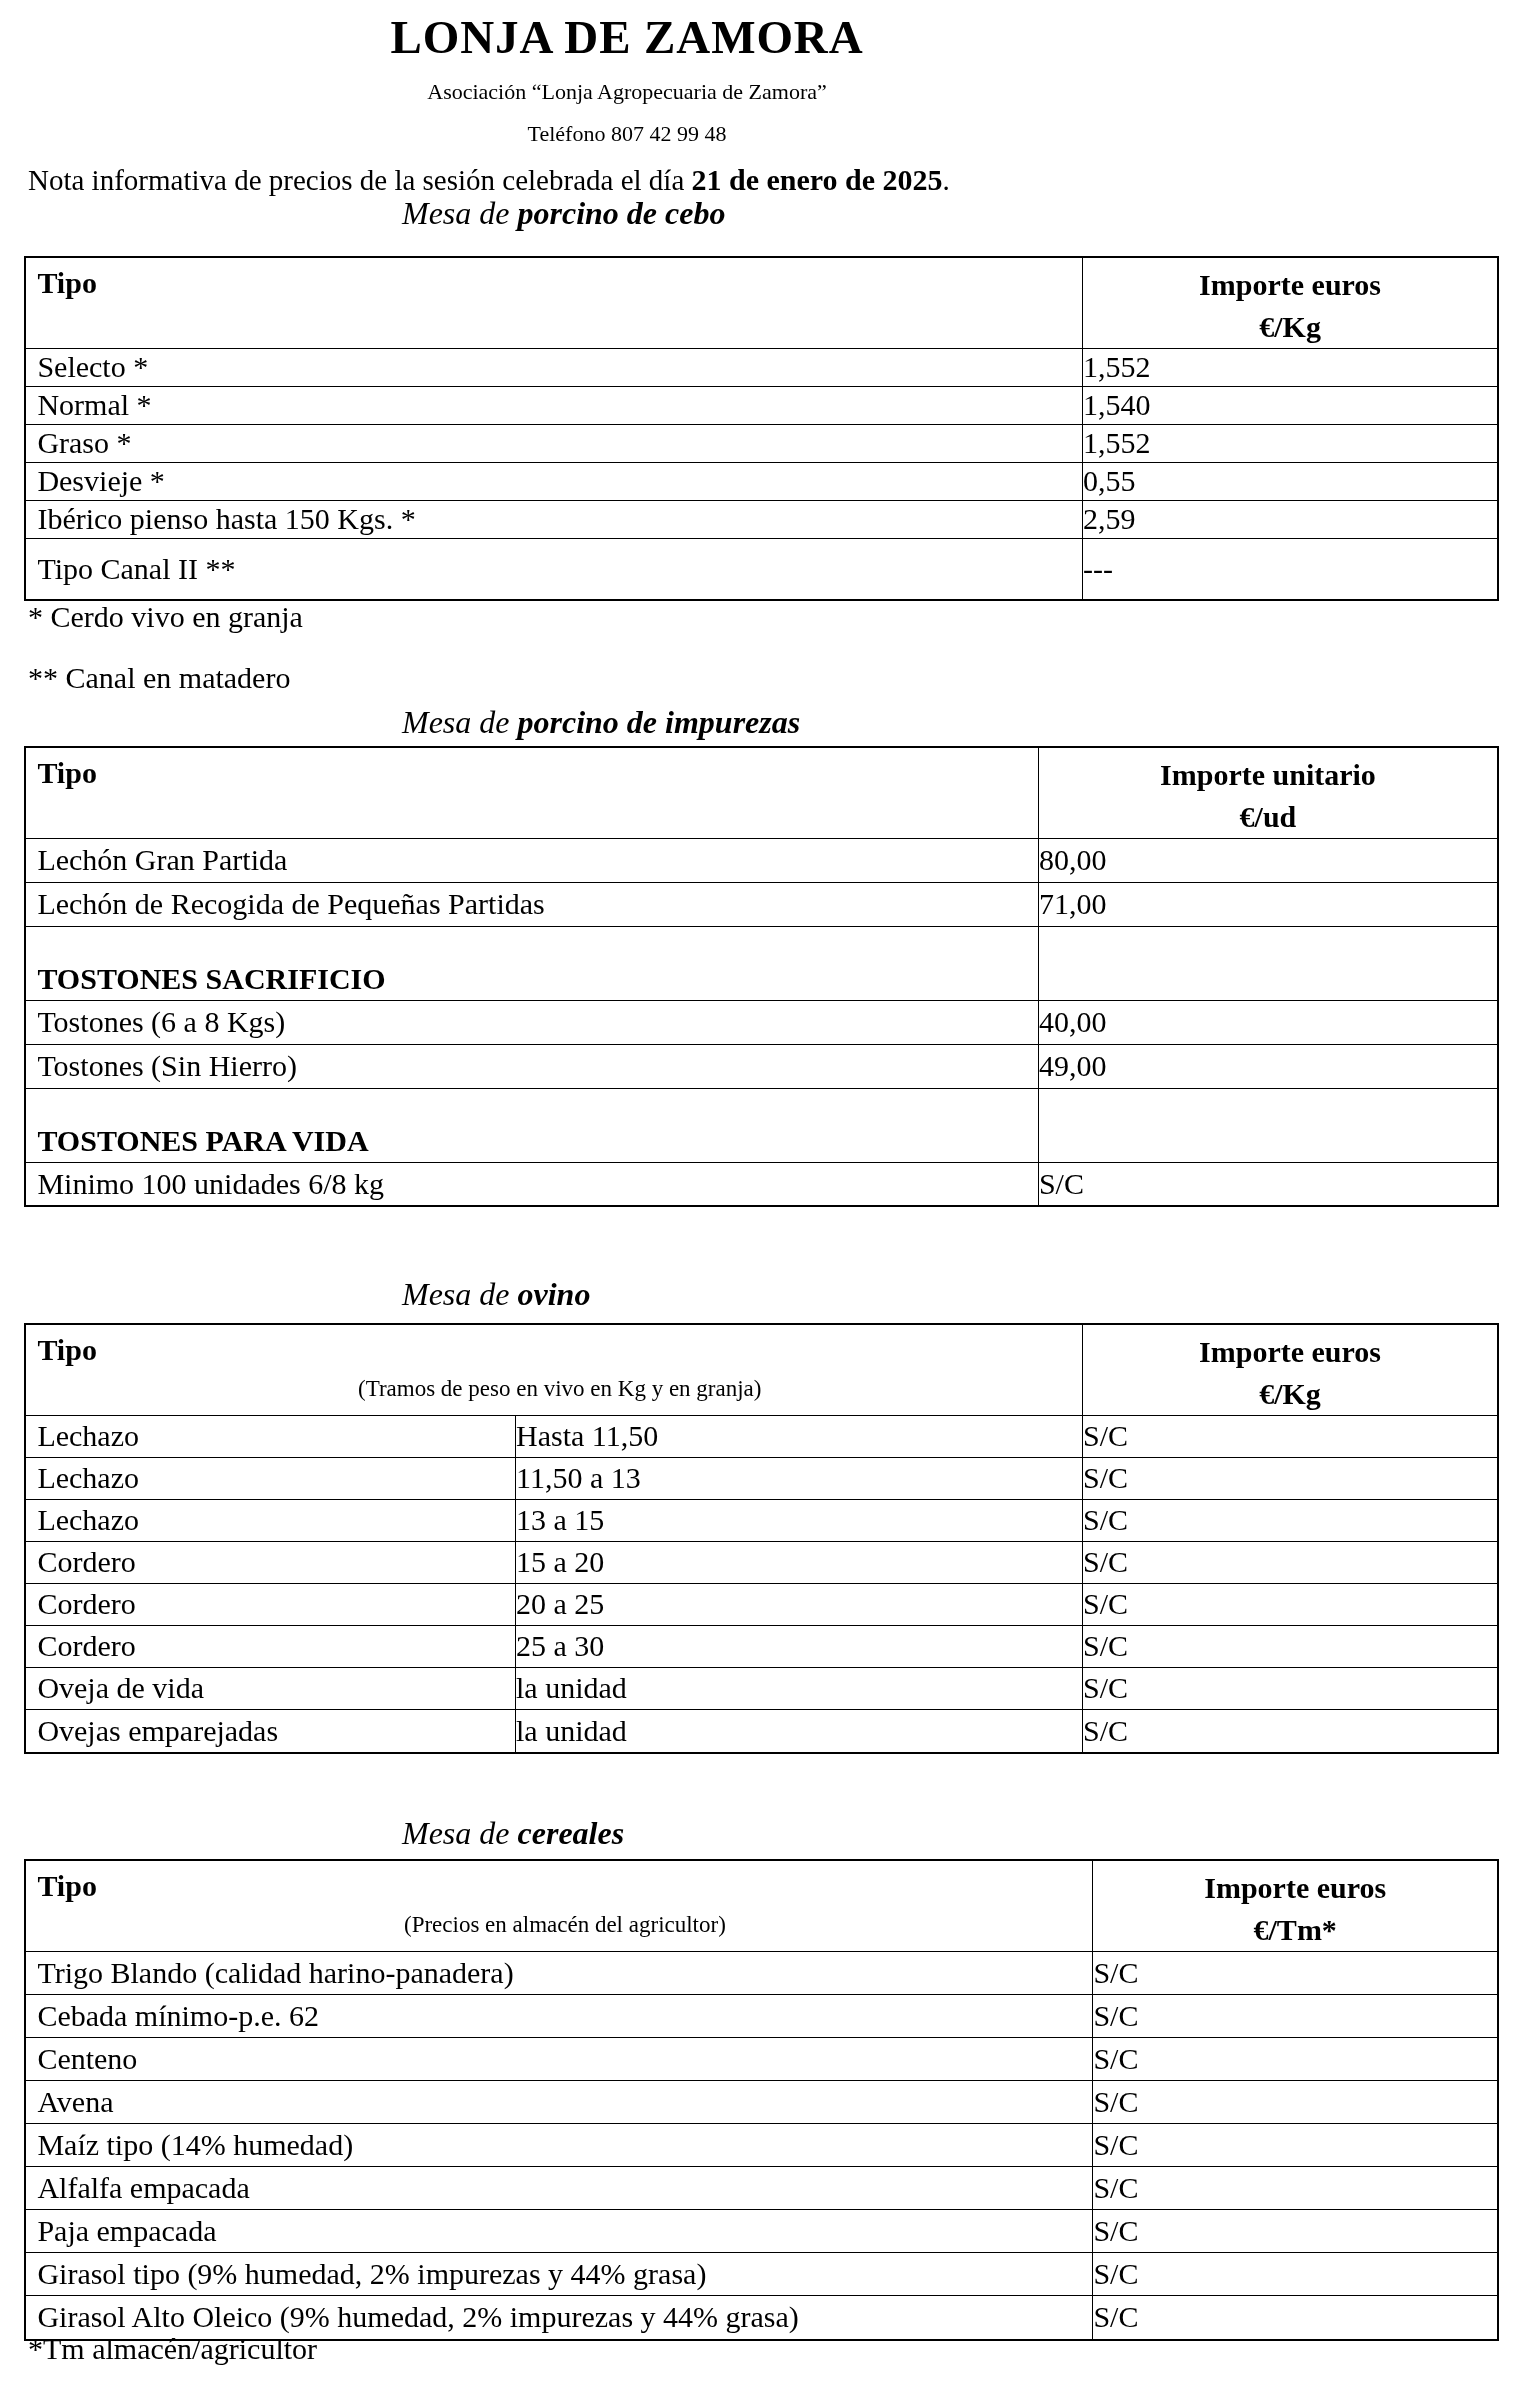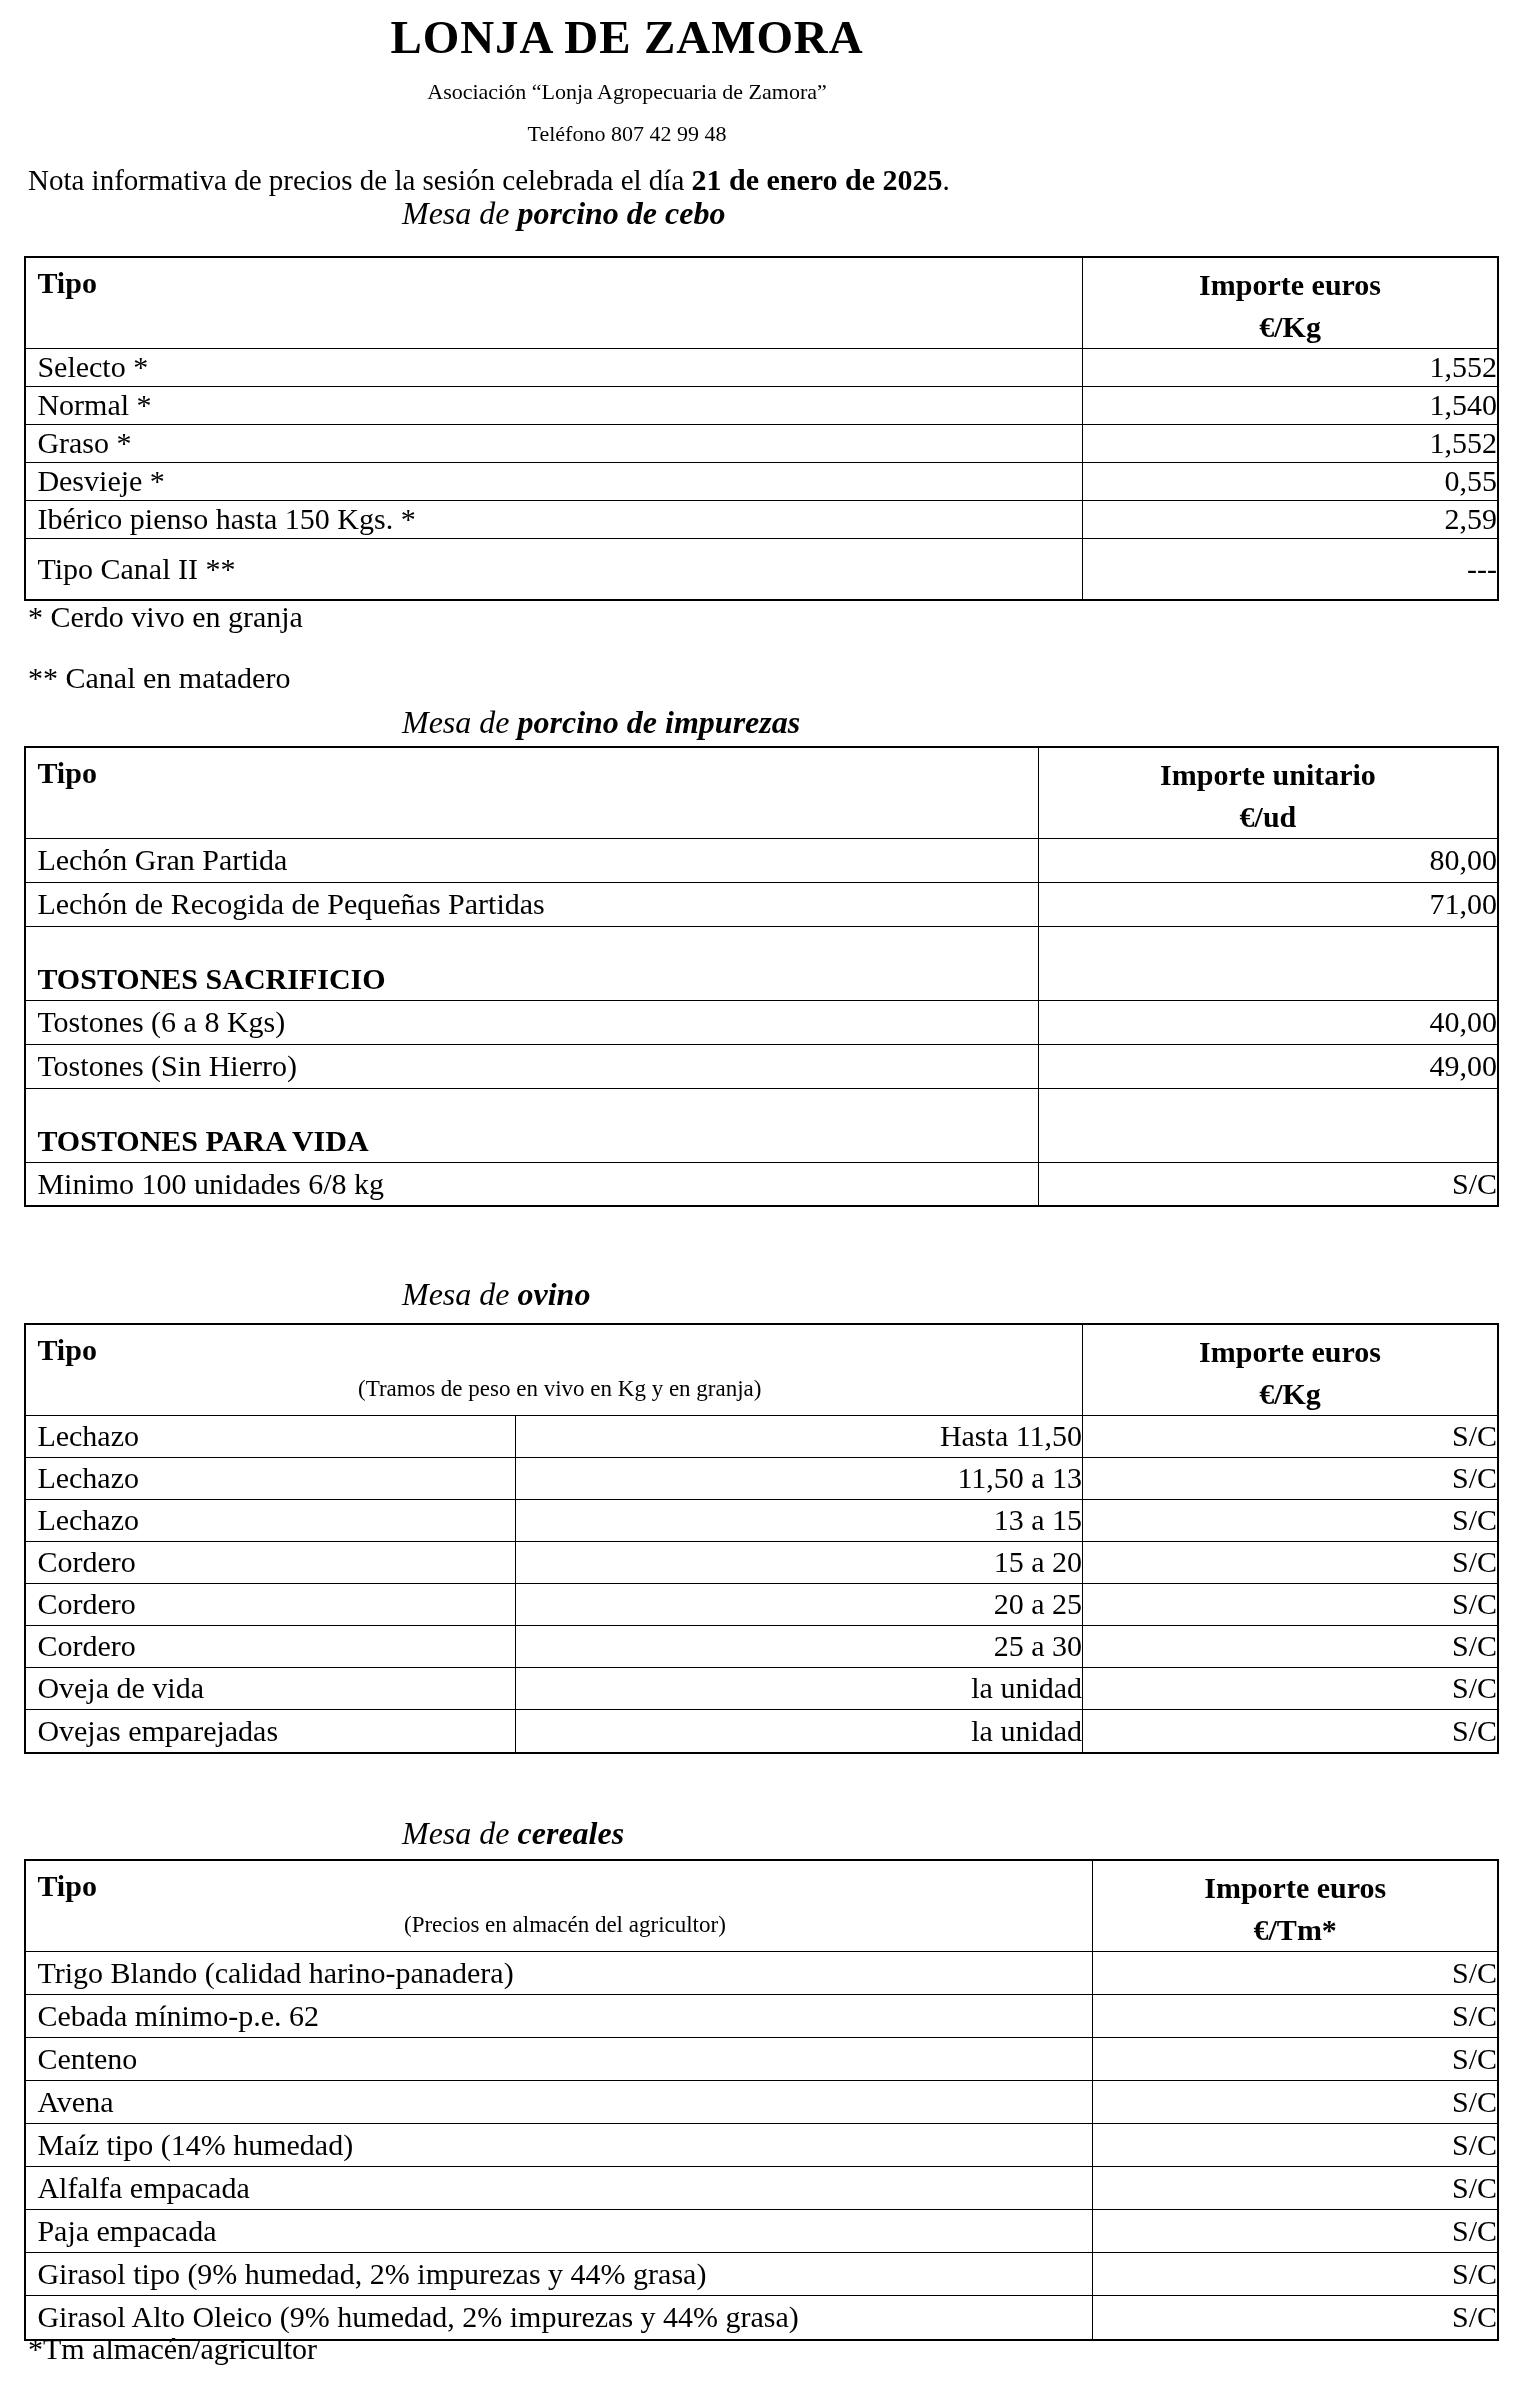--- a/index.html
+++ b/index.html
@@ -21,21 +21,21 @@
   .mesa .b { font-weight:bold; }
 
   table { position:absolute; left:24px; width:1475px; border-collapse:collapse; table-layout:fixed; border:2.8px solid #000; }
   td, th { border:1.9px solid #000; padding:0; overflow:hidden; }
 
   th.tipo-h { text-align:left; vertical-align:top; font-weight:bold; font-size:30px; padding:7.6px 0 0 11.4px; }
   th.imp-h  { text-align:center; vertical-align:top; font-weight:bold; font-size:30px; line-height:42px; padding-top:5.7px; }
   th .sub-note { font-weight:normal; font-size:23px; text-align:center; margin-top:9.5px; }
 
   td.label { text-align:left;  vertical-align:middle; font-size:30px; padding-left:11.4px; white-space:nowrap; }
-  td.val   { text-align:right; vertical-align:middle; font-size:30px; }
+  td.val   { text-align:left; vertical-align:middle; font-size:30px; }
   tr.group td.label { font-weight:bold; vertical-align:bottom; padding-bottom:3.8px; }
 
   
   tr.h91 { height:86px; }  tr.h92 { height:87px; }
   tr.h87 { height:82px; }  tr.h85 { height:80px; }
   tr.h40 { height:38px; }  tr.h66 { height:62px; }
   tr.h46 { height:44px; }  tr.h78 { height:74px; }
   tr.h47 { height:44px; }  tr.h44 { height:42px; }
   tr.h45 { height:43px; }  tr.h48 { height:45px; }
 

